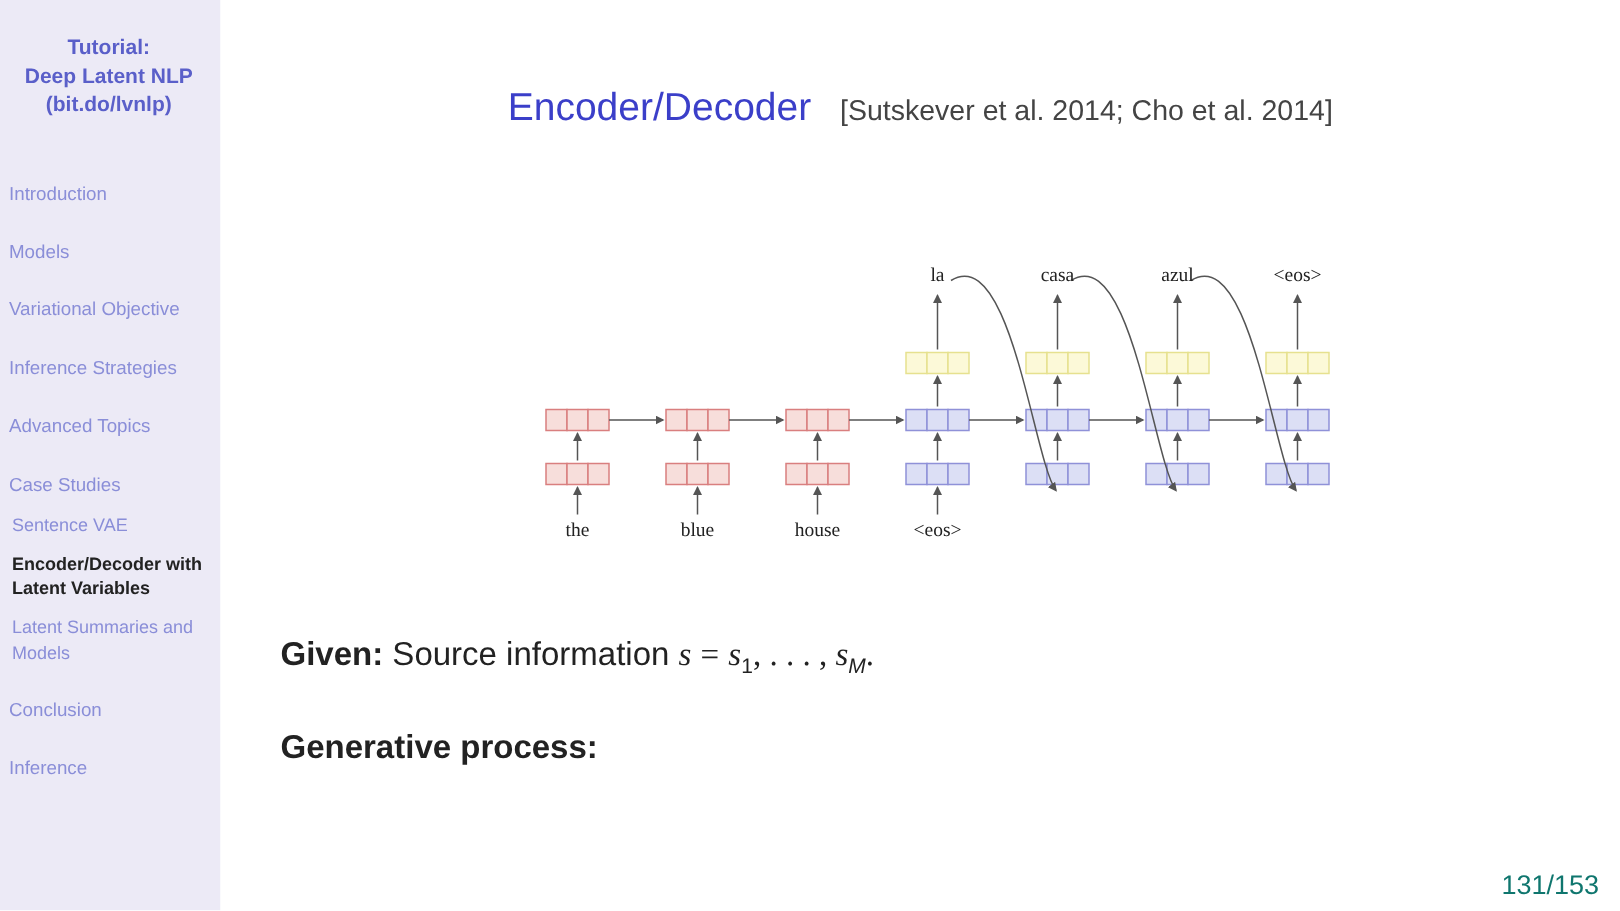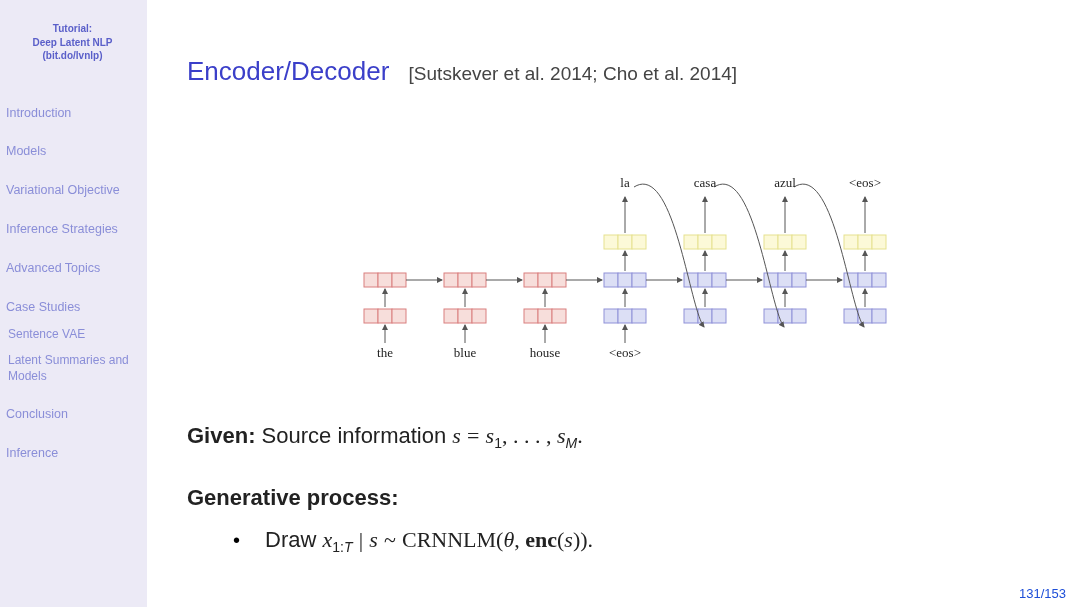--- a/index.html
+++ b/index.html
@@ -8,34 +8,35 @@
 
   .sidebar {
     width: 147px;
     height: 607px;
     background: #eceaf6;
     padding: 22px 8px 0 6px;
     color: #6b6fcf;
     font-size: 12.5px;
     line-height: 1.35;
   }
-  .sidebar .title { text-align: center; font-weight: 600; font-size: 10px; margin-bottom: 42px; color: #5a5fc9; }
+  .sidebar .title { text-align: center; font-weight: 600; font-size: 14px; margin-bottom: 42px; color: #5a5fc9; }
   .sidebar .sec { margin-bottom: 22px; font-weight: 500; color: #8a8ed8; }
   .sidebar .sub { font-size: 12px; padding-left: 2px; margin-bottom: 10px; color: #8a8ed8; }
   .sidebar .sub.active { color: #222; font-weight: 600; }
 
   .main {
     position: relative;
     flex: 1;
     height: 607px;
     background: #fff;
     padding: 0 40px;
     color: #222;
   }
   .slide-title {
+    text-align: center;
     margin-top: 56px;
     font-size: 26px;
     font-weight: 400;
     font-family: "Segoe UI", "Helvetica Neue", Arial, sans-serif;
   }
   .slide-title .blue { color: #3b3fc9; }
   .slide-title .ref { color: #444; font-size: 19px; margin-left: 12px; }
 
   .diagram-wrap {
     width: 100%;
@@ -63,42 +64,43 @@
   .body-text .rm { font-style: normal; }
   .body-text .sub1 { font-size: 14px; vertical-align: sub; font-style: normal; }
   .body-text .sub1i { font-size: 14px; vertical-align: sub; font-style: italic; }
   .body-text ul { list-style: none; margin-top: 16px; margin-left: 46px; }
   .body-text ul li::before { content: "•"; color: #000; display: inline-block; width: 26px; font-size: 20px; }
 
   .page-num {
     position: absolute;
     right: 14px;
     bottom: 6px;
-    font-size: 13px;
-    color: #1d4ed8;
+    font-size: 18px;
+    color: #0f766e;
   }
 </style>
 </head>
 <body>
 
 <div class="sidebar">
   <div class="title">
     <div>Tutorial:</div>
     <div>Deep Latent NLP</div>
     <div>(bit.do/lvnlp)</div>
   </div>
 
   <div class="sec">Introduction</div>
   <div class="sec">Models</div>
   <div class="sec">Variational Objective</div>
   <div class="sec">Inference Strategies</div>
   <div class="sec">Advanced Topics</div>
   <div class="sec" style="margin-bottom:10px">Case Studies</div>
 
   <div class="sub">Sentence VAE</div>
+  <div class="sub active">Encoder/Decoder with Latent Variables</div>
   <div class="sub" style="margin-bottom:22px">Latent Summaries and Models</div>
 
   <div class="sec">Conclusion</div>
   <div class="sec">Inference</div>
 </div>
 
 <div class="main">
   <div class="slide-title">
     <span class="blue">Encoder/Decoder</span>
     <span class="ref">[Sutskever et al. 2014; Cho et al. 2014]</span>
@@ -238,26 +240,16 @@
     </svg>
   </div>
 
   <div class="body-text">
     <div class="line1">
       <span class="bold">Given:</span> Source information
       <span class="math">s</span> <span class="math rm">=</span>
       <span class="math">s</span><span class="sub1">1</span><span class="math rm">, . . . , </span><span class="math">s</span><span class="sub1i">M</span><span class="math rm">.</span>
     </div>
     <div class="bold">Generative process:</div>
-    <ul>
-      <li>
-        Draw
-        <span class="math">x</span><span class="sub1">1:</span><span class="sub1i">T</span>
-        <span class="math rm">|</span>
-        <span class="math">s</span>
-        <span class="math rm">~</span>
-        <span class="math rm">CRNNLM(</span><span class="math">θ</span><span class="math rm">, <b>enc</b>(</span><span class="math">s</span><span class="math rm">)).</span>
-      </li>
-    </ul>
   </div>
 
   <div class="page-num">131/153</div>
 </div>
 
 </body></html>

